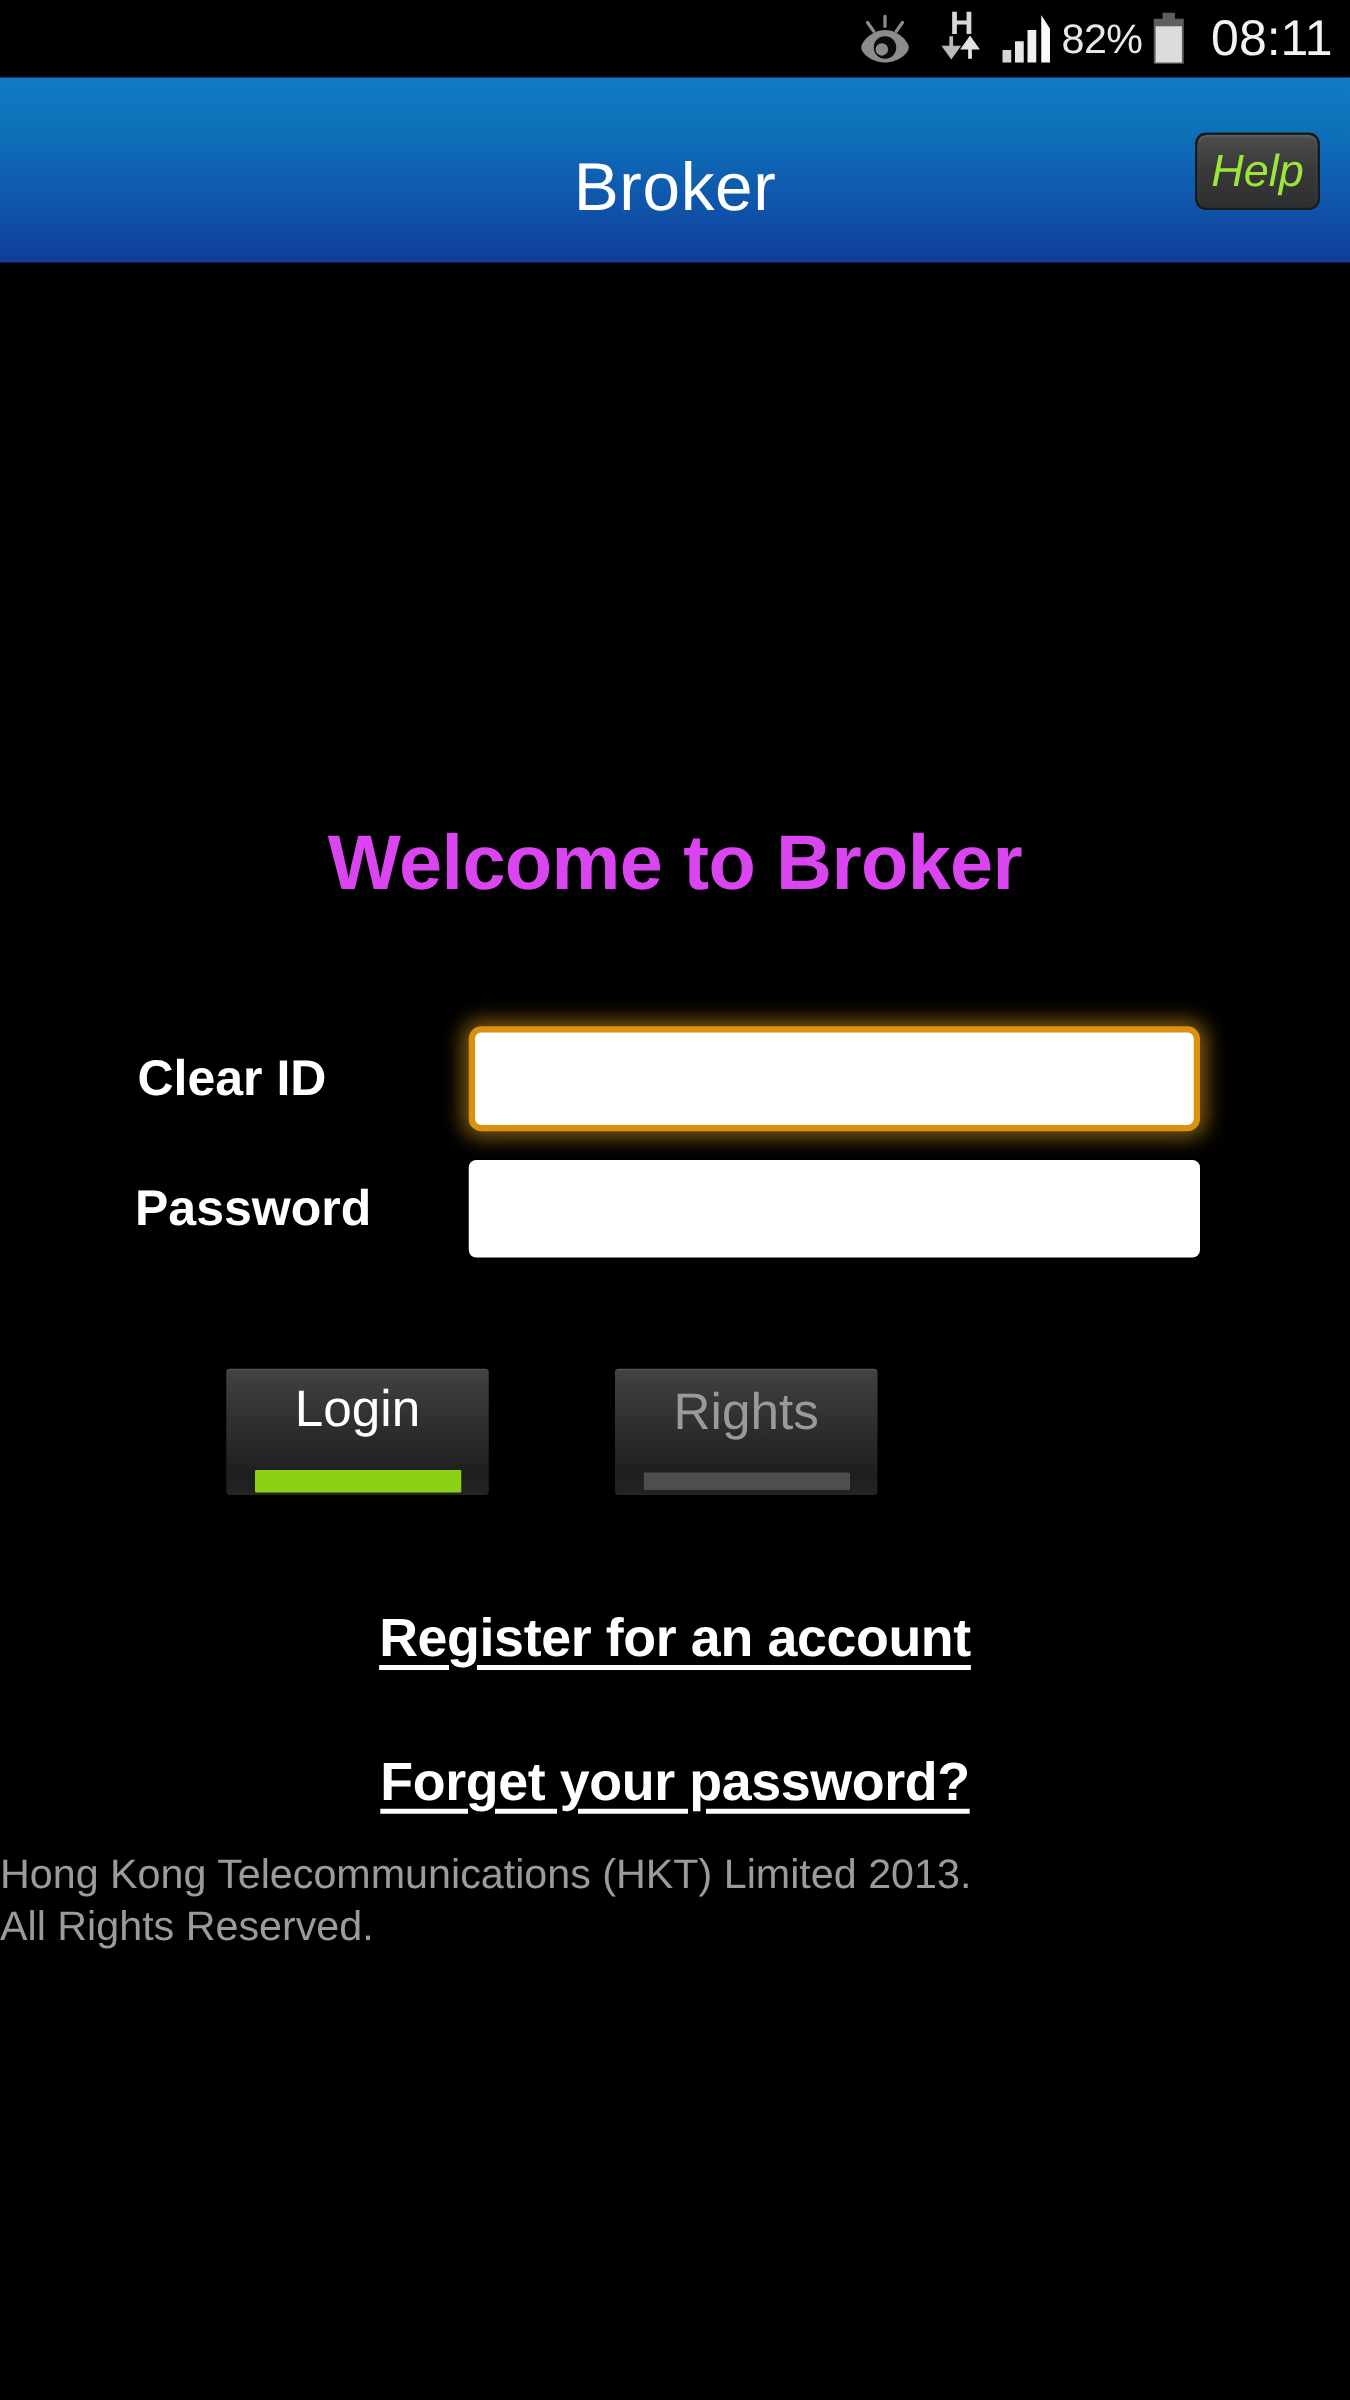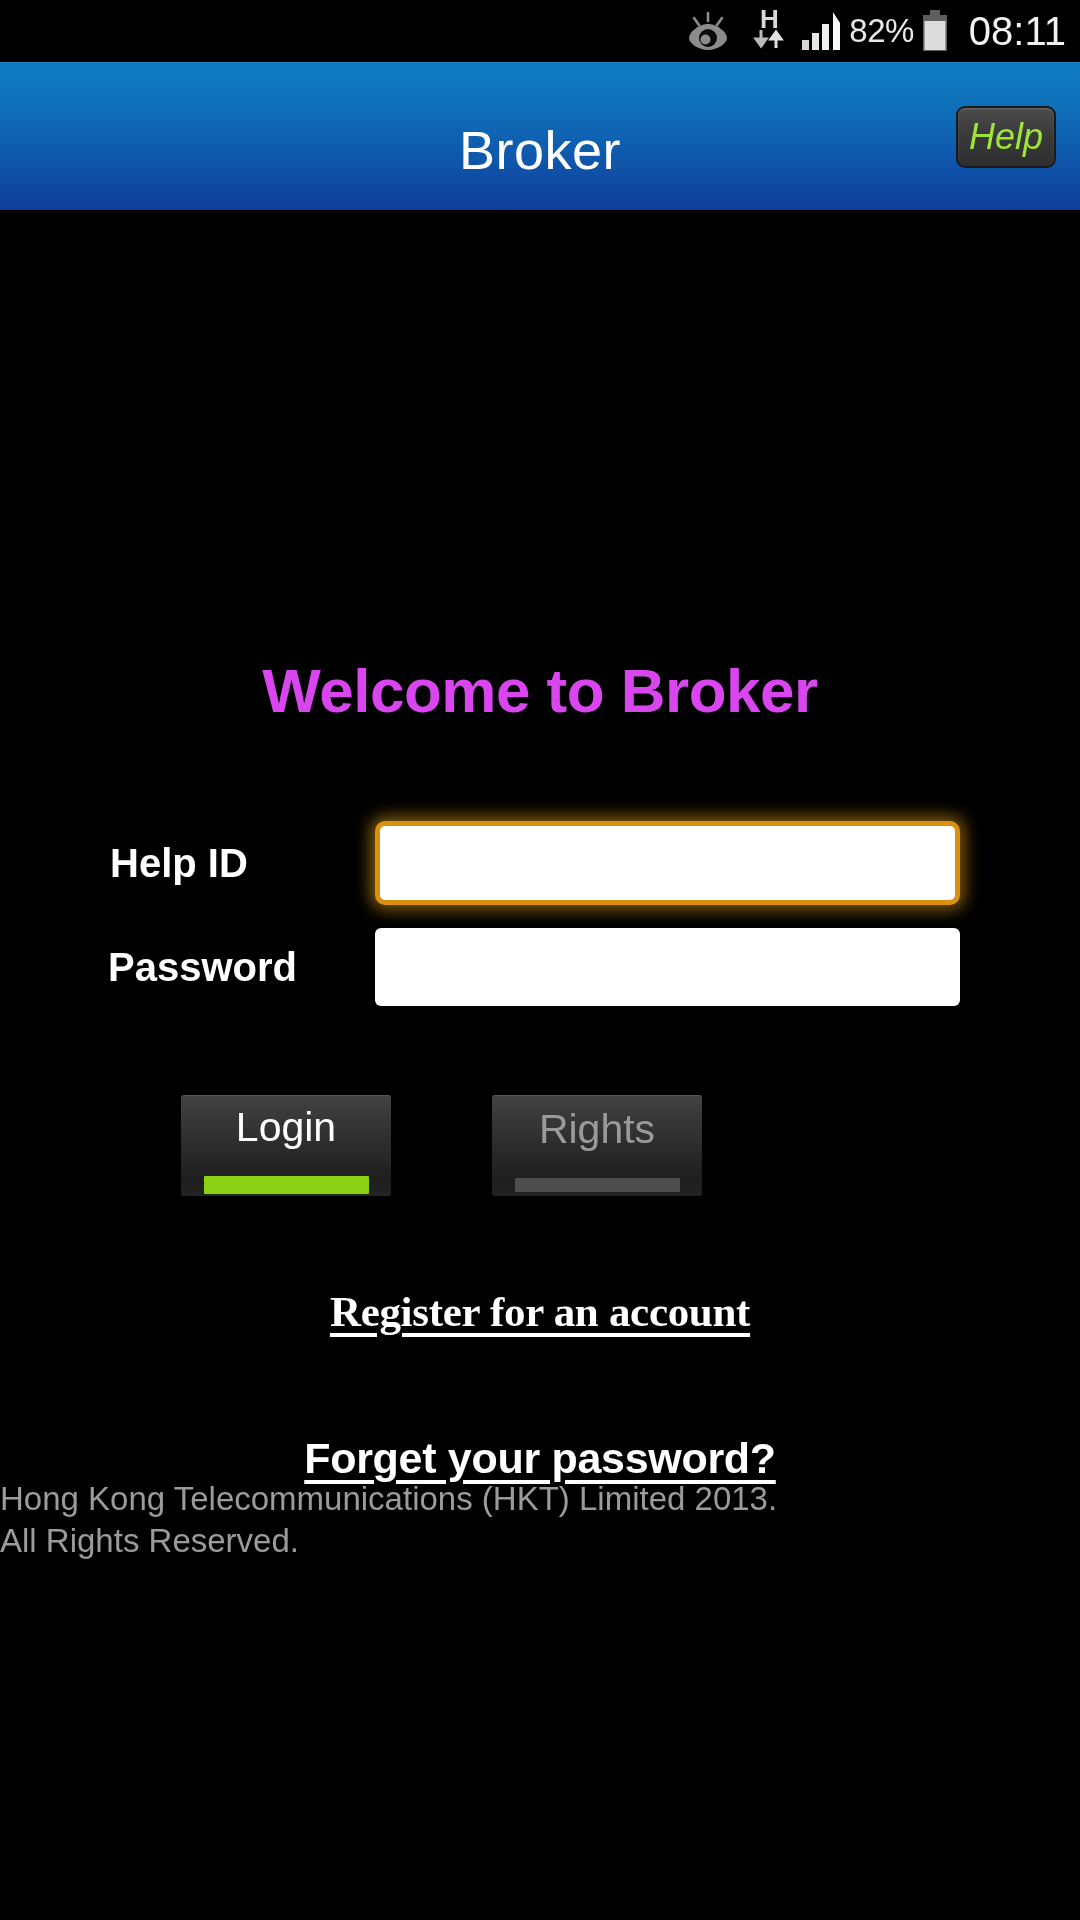--- a/index.html
+++ b/index.html
@@ -229,22 +229,22 @@
     width: 1080px;
     text-align: center;
     color: #ffffff;
     font-size: 43px;
     font-weight: bold;
     font-family: "Liberation Sans", sans-serif;
     text-decoration: underline;
     text-underline-offset: 7px;
     letter-spacing: -0.3px;
   }
-  #register-link { top: 1077px; font-family: Liberation Serif, serif; }
-  #forgot-link   { top: 1224px; }
+  #register-link { top: 1077px; }
+  #forgot-link   { top: 1192px; }
 
   
   #footer {
     position: absolute;
     left: 0;
     top: 1268px;
     width: 999px;
     text-align: left;
     color: #9b9b9b;
     font-size: 33px;
@@ -310,21 +310,21 @@
     <div id="help-button">
       <span class="label">Help</span>
     </div>
   </div>
 
   <div id="content">
 
     <div id="welcome-title">Welcome to Broker</div>
 
     <div class="form-row" id="row-userid">
-      <span class="field-label">Help ID</span>
+      <span class="field-label">Clear ID</span>
       <input class="text-field" id="userid-input" type="text" placeholder="" style="">
     </div>
     <div id="userid-caret"></div>
 
     <div class="form-row" id="row-password">
       <span class="field-label">Password</span>
       <input class="text-field" id="password-input" type="password" placeholder="" style="">
     </div>
 
     <div class="action-button" id="login-button">

